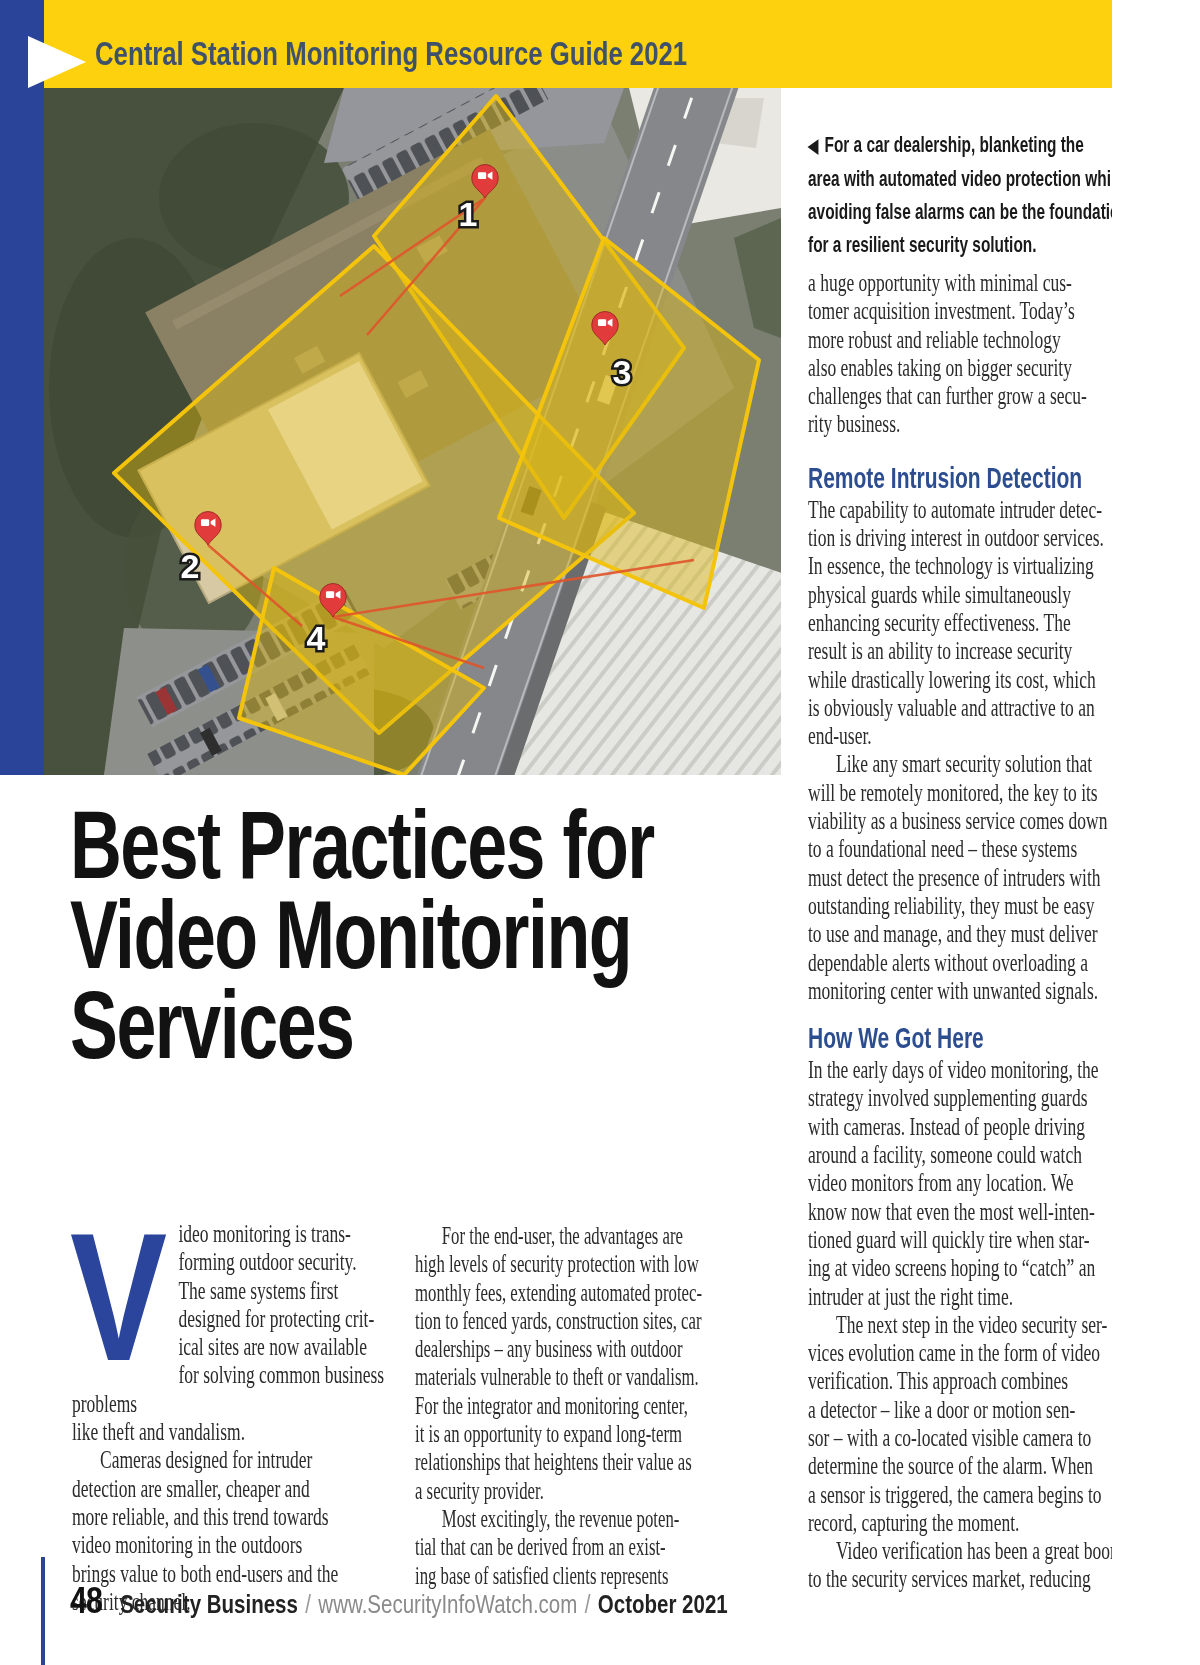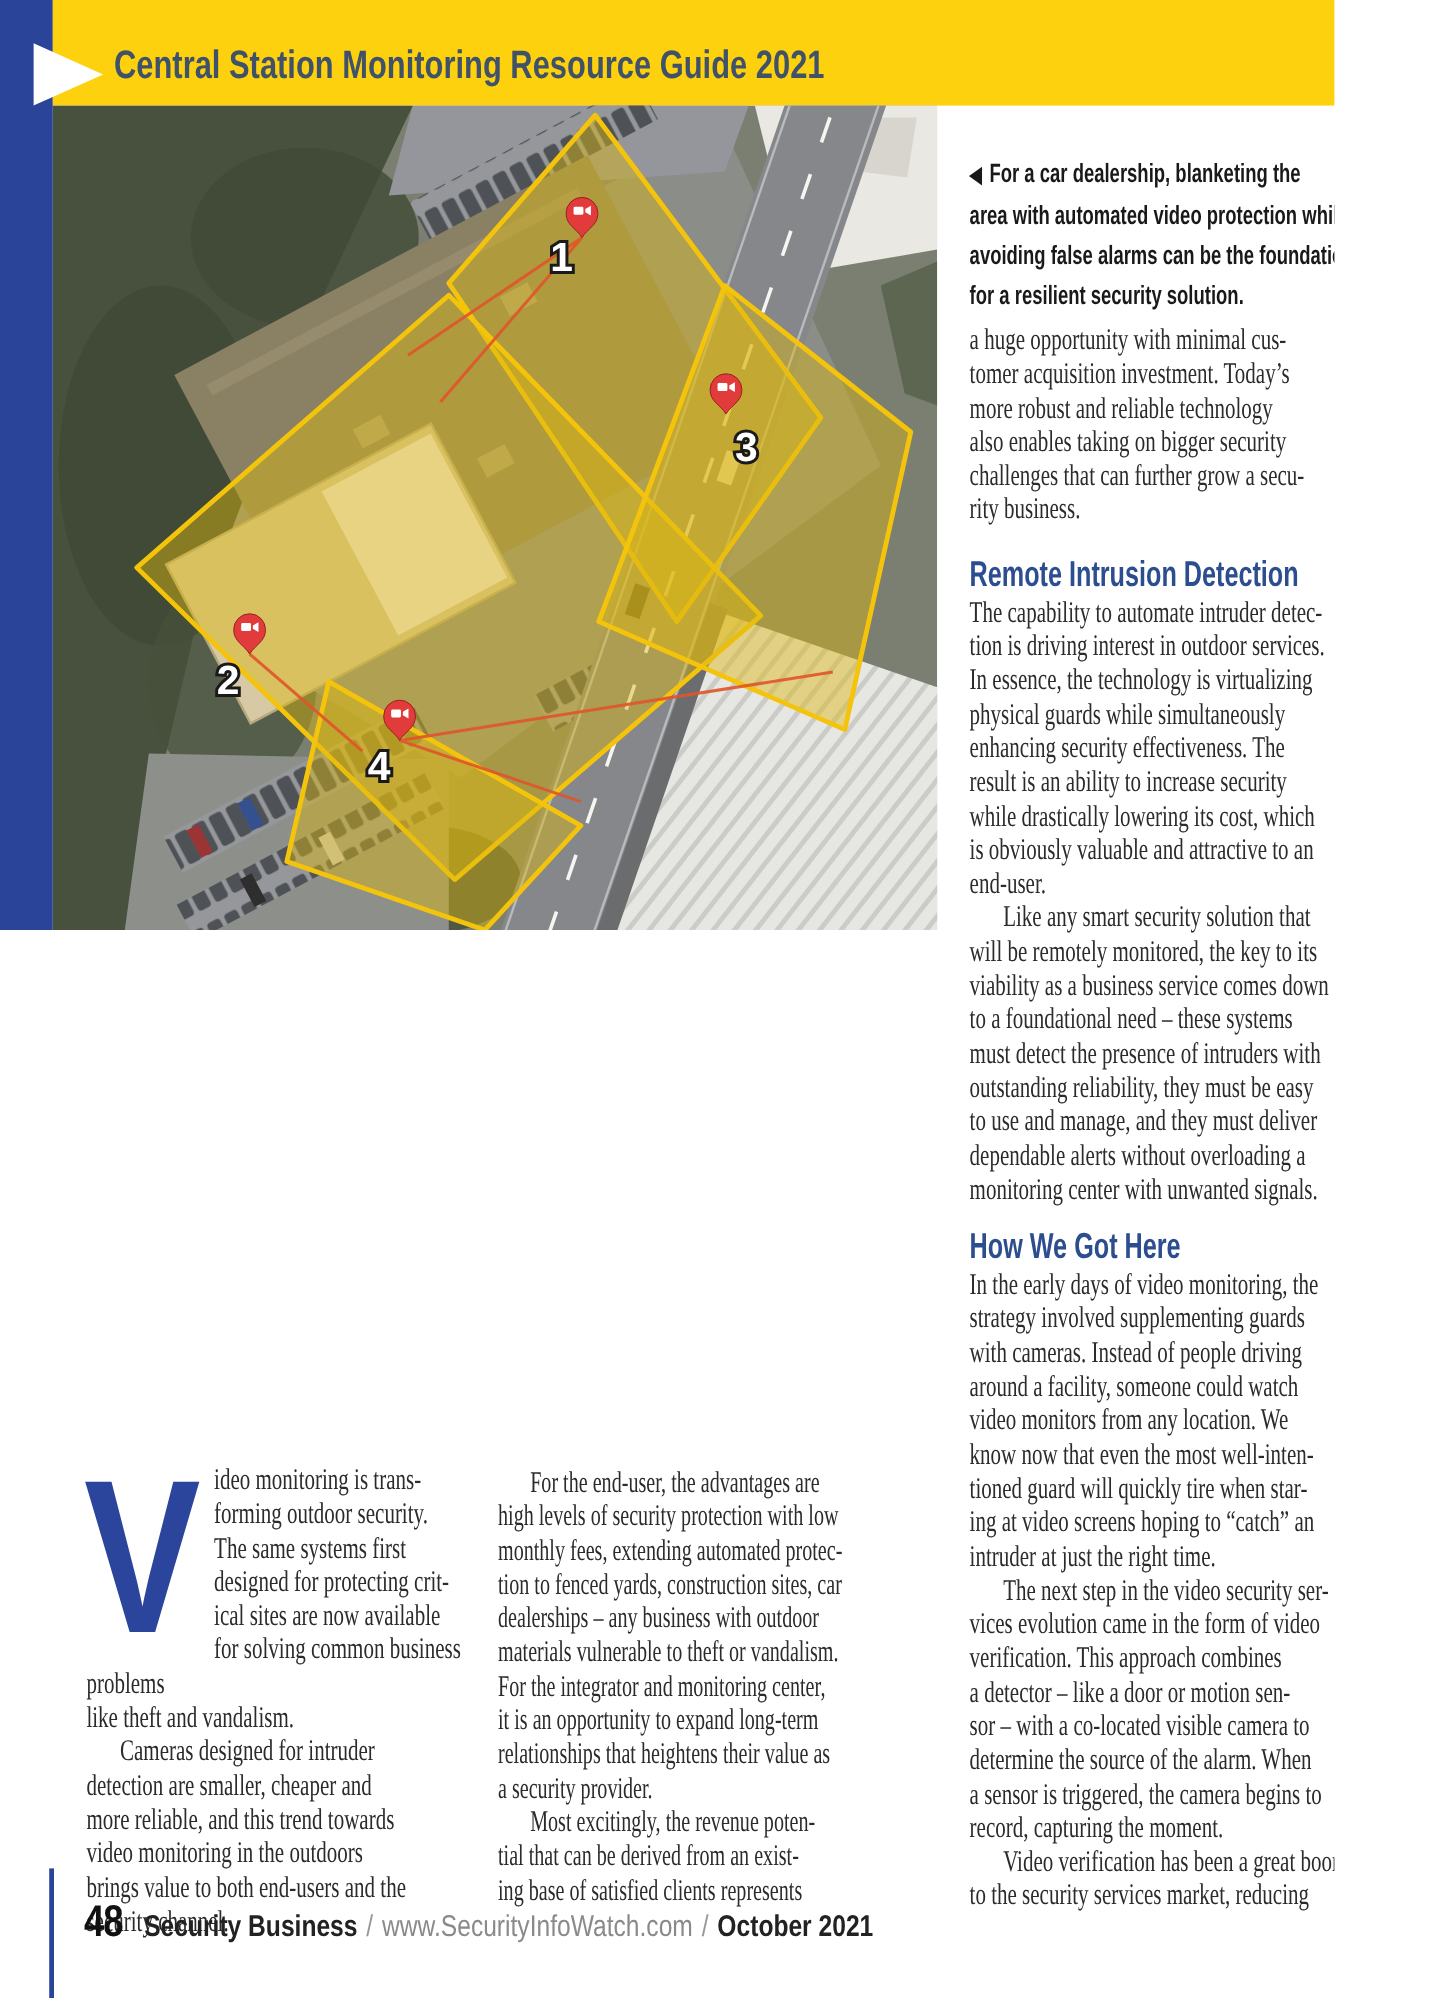--- a/index.html
+++ b/index.html
@@ -188,20 +188,25 @@
       </g>
       <g font-family="Liberation Sans,sans-serif" font-weight="bold" font-size="34" fill="#ffffff" stroke="#1a1a1a" stroke-width="5" paint-order="stroke" text-anchor="middle">
         <text x="424" y="138">1</text>
         <text x="146" y="490">2</text>
         <text x="578" y="296">3</text>
         <text x="272" y="562">4</text>
       </g>
     </g>
   </svg>
 
+  <div class="headline">
+    <div class="headline-inner">Best Practices for
+Video Monitoring
+Services</div>
+  </div>
 
 
   <div class="dropcap">V</div>
 
   <div class="col c2" style="left:415px;top:1222px;width:345px;">
     <div class="col-inner">
       <p class="body-p indent">For the end-user, the advantages are
 high levels of security protection with low
 monthly fees, extending automated protec-
 tion to fenced yards, construction sites, car

